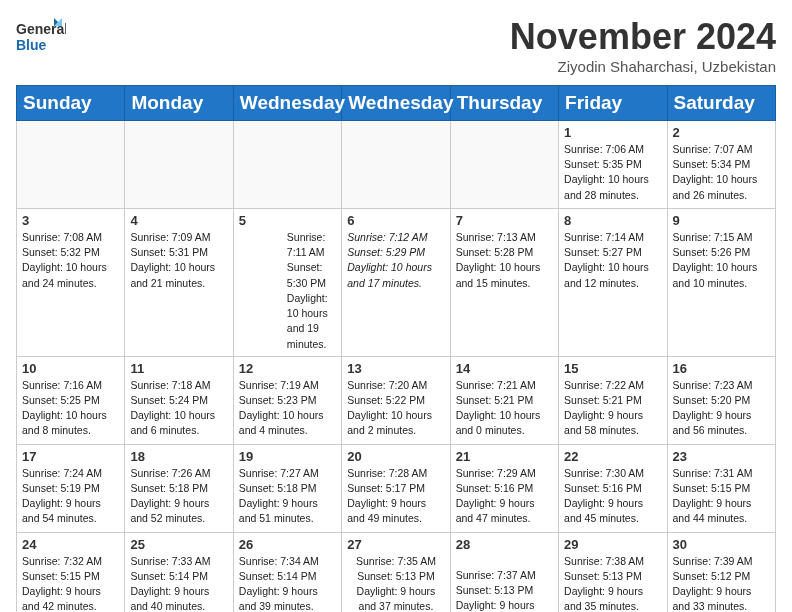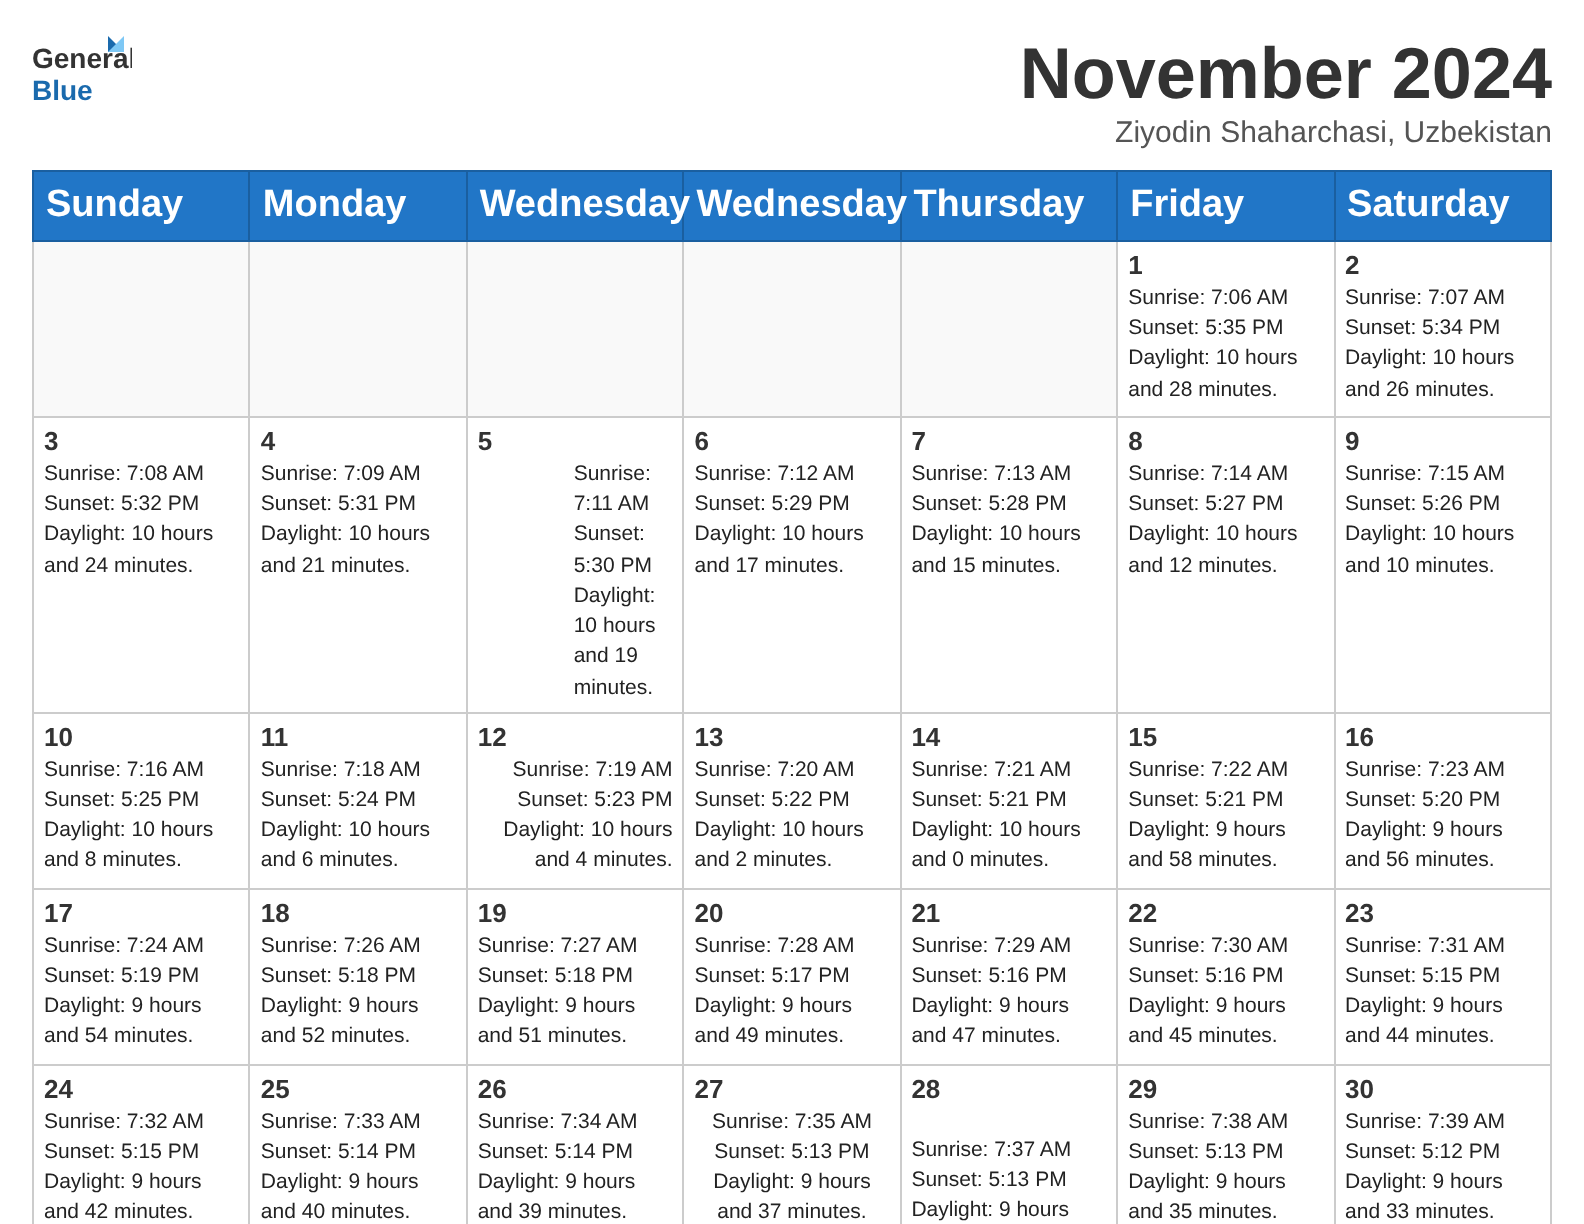--- a/index.html
+++ b/index.html
@@ -134,21 +134,21 @@
 Daylight: 10 hours and 21 minutes.</div>
         </td>
         <td>
           <div class="day-number">5</div>
           <div class="day-info" style="white-space: pre-line; margin-left: 48px;">Sunrise: 7:11 AM
 Sunset: 5:30 PM
 Daylight: 10 hours and 19 minutes.</div>
         </td>
         <td>
           <div class="day-number">6</div>
-          <div class="day-info" style="white-space: pre-line;">Sunrise: 7:12 AM
+          <div class="day-info" style="white-space: pre-line; font-style: italic;">Sunrise: 7:12 AM
 Sunset: 5:29 PM
 Daylight: 10 hours and 17 minutes.</div>
         </td>
         <td>
           <div class="day-number">7</div>
           <div class="day-info" style="white-space: pre-line;">Sunrise: 7:13 AM
 Sunset: 5:28 PM
 Daylight: 10 hours and 15 minutes.</div>
         </td>
         <td>
@@ -172,21 +172,21 @@
 Daylight: 10 hours and 8 minutes.</div>
         </td>
         <td>
           <div class="day-number">11</div>
           <div class="day-info" style="white-space: pre-line;">Sunrise: 7:18 AM
 Sunset: 5:24 PM
 Daylight: 10 hours and 6 minutes.</div>
         </td>
         <td>
           <div class="day-number">12</div>
-          <div class="day-info" style="white-space: pre-line; text-align: right;">Sunrise: 7:19 AM
+          <div class="day-info" style="white-space: pre-line;">Sunrise: 7:19 AM
 Sunset: 5:23 PM
 Daylight: 10 hours and 4 minutes.</div>
         </td>
         <td>
           <div class="day-number">13</div>
           <div class="day-info" style="white-space: pre-line;">Sunrise: 7:20 AM
 Sunset: 5:22 PM
 Daylight: 10 hours and 2 minutes.</div>
         </td>
         <td>

